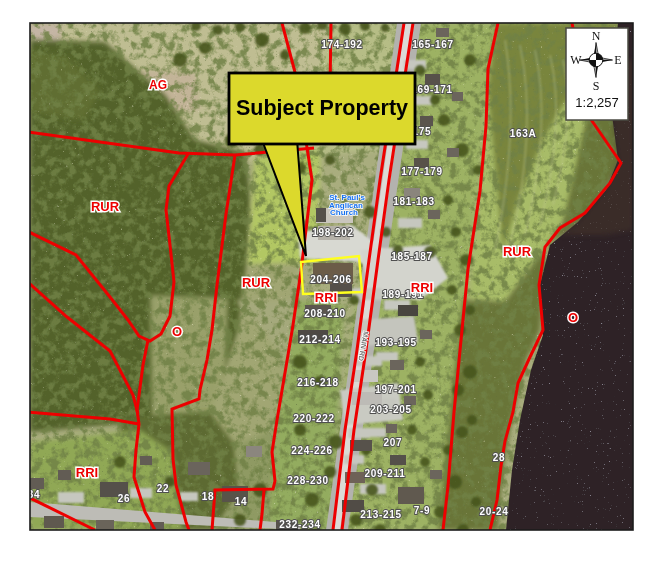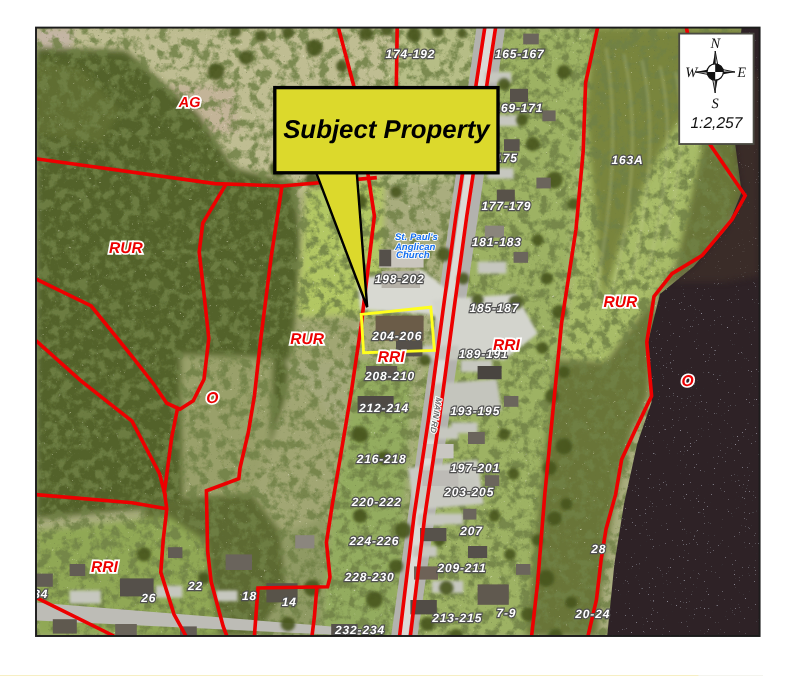--- a/index.html
+++ b/index.html
@@ -1,16 +1,16 @@
 <!DOCTYPE html>
 <html><head>
 <meta charset="utf-8">
 <style>
   html,body{margin:0;padding:0;background:#ffffff;}
-  #page{position:relative;width:582px;height:563px;background:#fde047;font-family:"Liberation Sans",sans-serif;font-style:italic;}
+  #page{position:relative;width:582px;height:563px;background:#737373;font-family:"Liberation Sans",sans-serif;}
   svg{display:block;}
   text{font-family:"Liberation Sans",sans-serif;}
   .serif{font-family:"Liberation Serif",serif !important;}
 </style>
 </head>
 <body>
 <div id="page">
 <svg width="662" height="563" viewBox="0 0 662 563">
 <defs>
   <clipPath id="mapclip">

